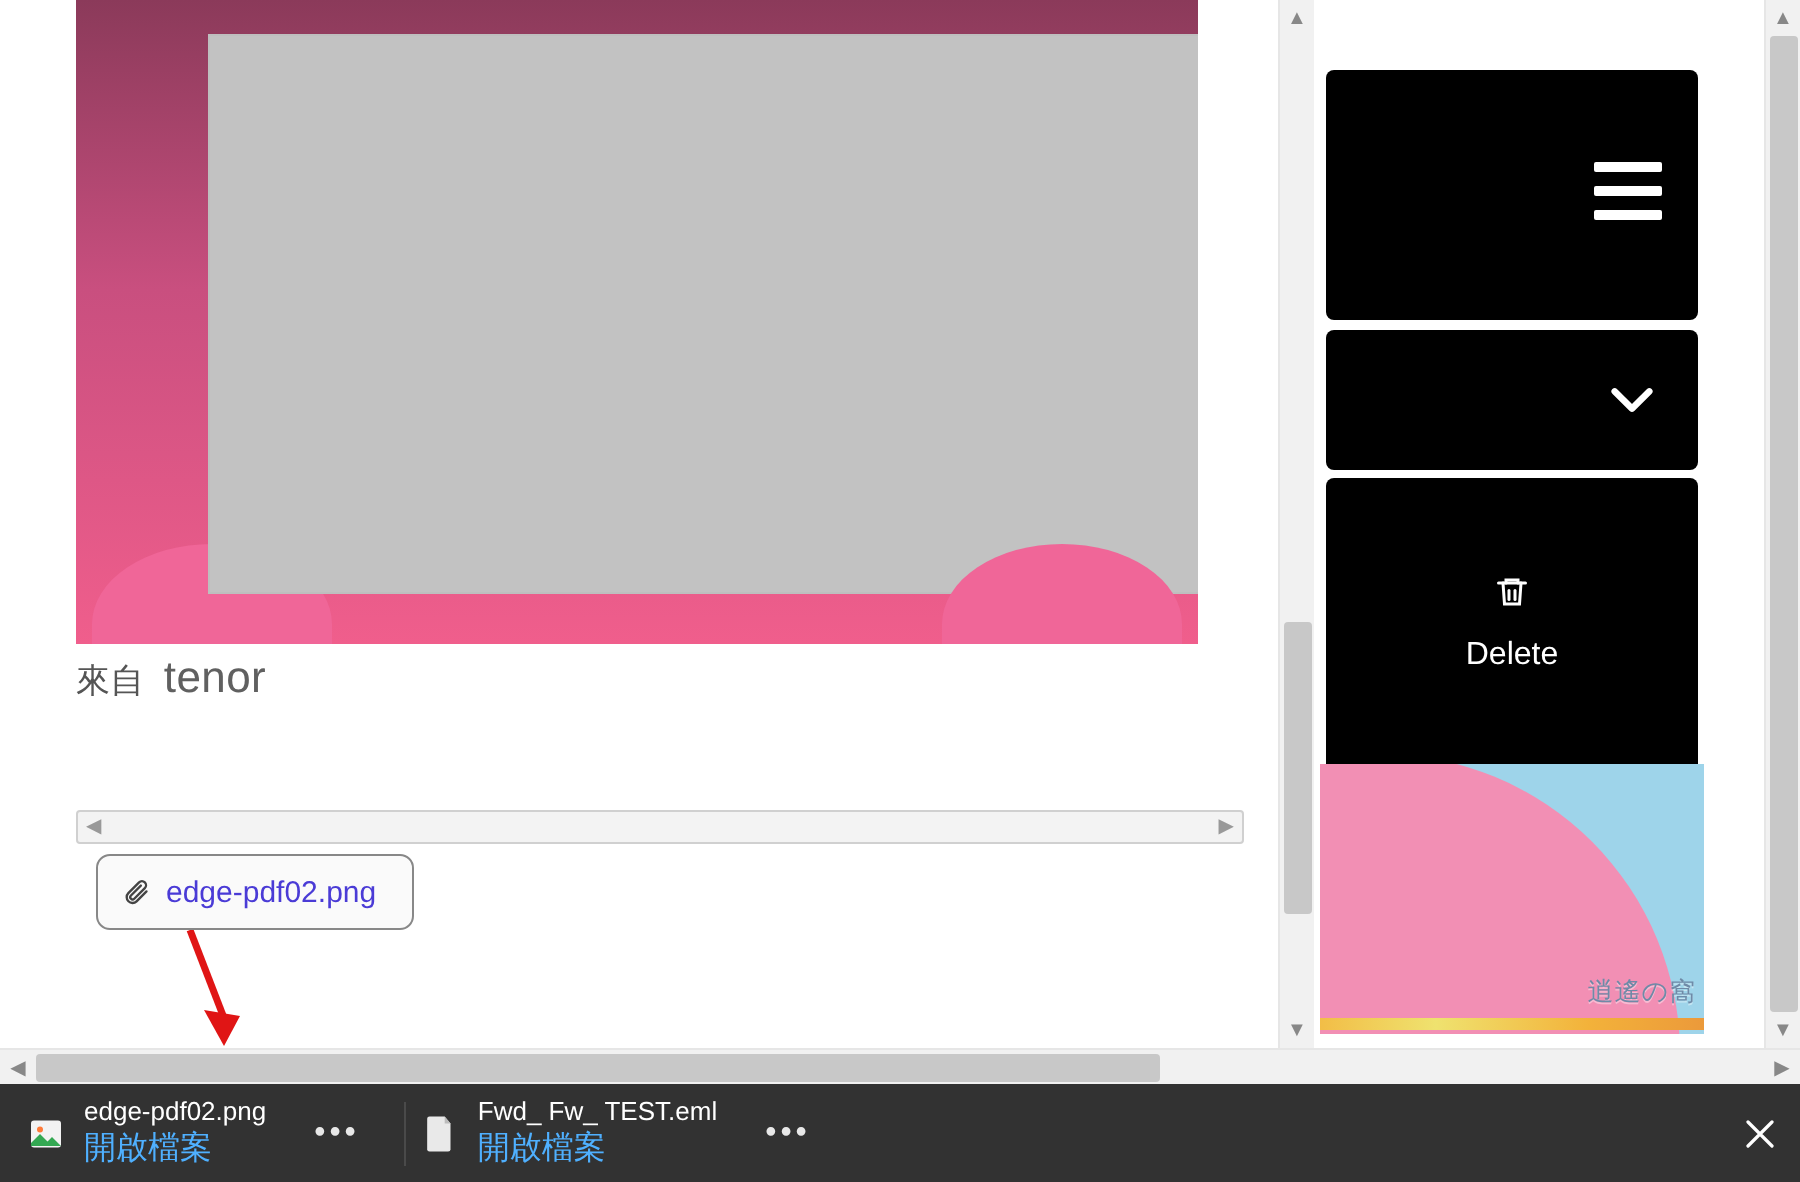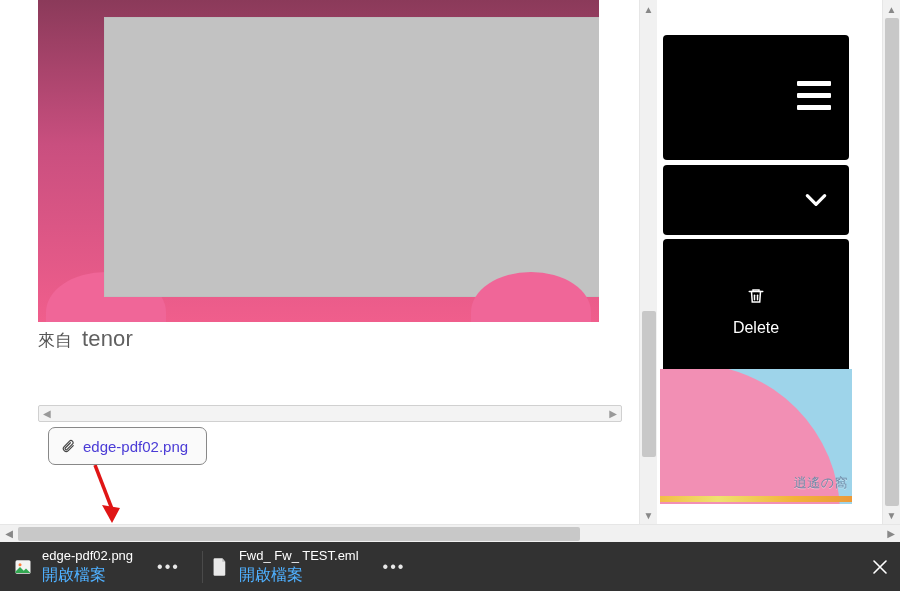--- a/index.html
+++ b/index.html
@@ -121,21 +121,21 @@
   .delete-block {
     position:absolute; left:0; right:0; top: 48px;
     display:flex; flex-direction:column; align-items:center; gap:14px;
     cursor:pointer;
   }
   .trash-ico { width: 18px; height: 18px; }
   .delete-label { font-size: 16px; }
 
   
   .promo {
-    position:absolute; left:660px; top:369px;
+    position:absolute; left:660px; top:382px;
     width: 192px; height: 135px;
     background: #9ed4ea;
     overflow:hidden;
   }
   .promo .circle {
     position:absolute; left: -120px; bottom: -160px;
     width: 300px; height: 300px; border-radius: 50%;
     background: #f28fb4;
   }
   .promo .txt {

